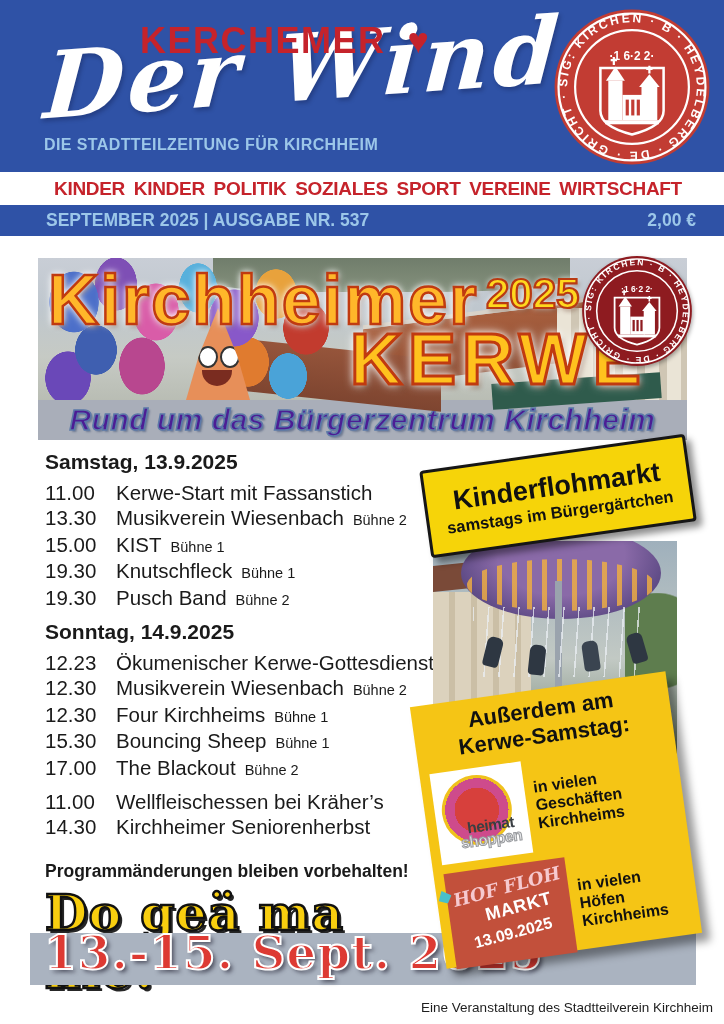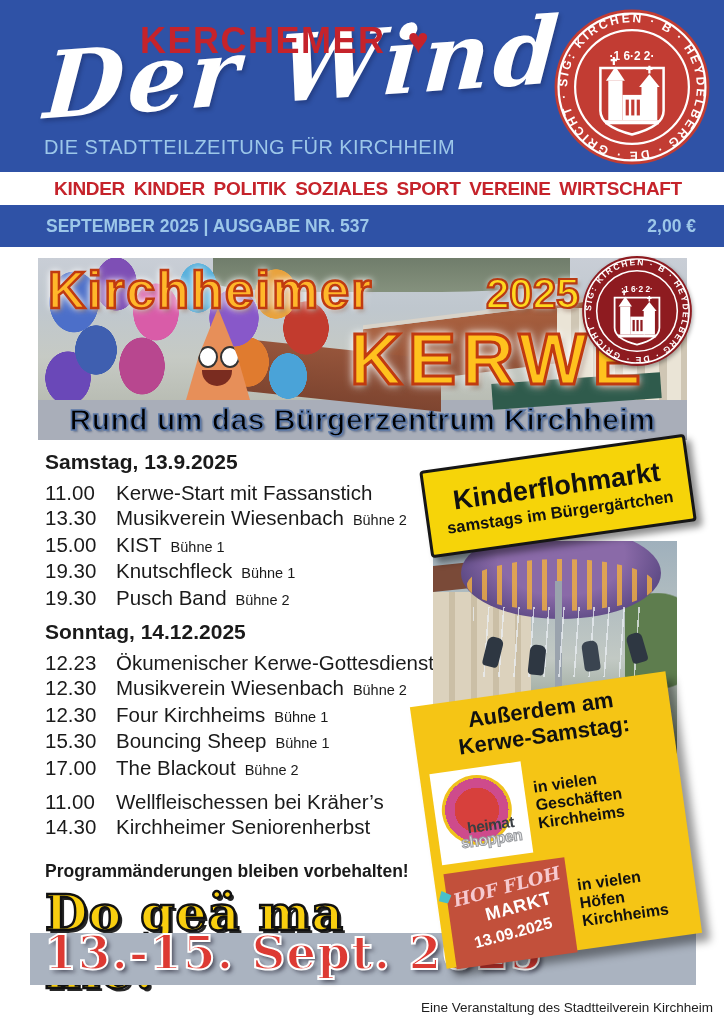--- a/index.html
+++ b/index.html
@@ -9,35 +9,35 @@
   
   .masthead{position:absolute;left:0;top:0;width:724px;height:172px;
             background:var(--header_blue,#2F52A6);}
   .kicker-row{position:absolute;left:140px;top:20px;display:flex;align-items:center;gap:22px;z-index:3;}
   .kicker{font-size:36px;font-weight:800;letter-spacing:1.5px;color:var(--brand_red,#C5232B);}
   .heart{font-size:36px;color:var(--brand_red,#C5232B);line-height:1;}
   .masthead-title{position:absolute;left:44px;top:14px;z-index:2;
        font-family:"DejaVu Serif",serif;font-style:italic;font-weight:bold;
        font-size:92px;color:#FFFFFF;letter-spacing:4px;
        transform:rotate(-4deg) skewX(-8deg);text-shadow:2px 3px 4px rgba(0,0,30,.25);}
-  .tagline{position:absolute;left:44px;top:136px;font-size:20px;font-weight:400;
+  .tagline{position:absolute;left:44px;top:136px;font-size:16px;font-weight:700;
        letter-spacing:.4px;color:var(--tagline_blue,#9CC7E9);z-index:3;}
 
   .seal{display:block;}
   .seal text{font-family:"Liberation Sans",sans-serif;font-weight:bold;}
   .seal-header{position:absolute;left:552px;top:8px;width:160px;height:158px;color:var(--seal_red,#C23C33);z-index:3;}
   .seal-poster{position:absolute;right:-6px;top:-3px;width:112px;height:112px;color:var(--poster_seal_red,#8E1B20);z-index:6;
        filter:drop-shadow(1px 2px 2px rgba(0,0,0,.35));}
 
   
   .nav{position:absolute;left:0;top:172px;width:724px;height:33px;background:#fff;
        display:flex;align-items:center;justify-content:space-between;
        padding:0 42px 0 54px;box-sizing:border-box;}
   .nav-item{font-size:19px;font-weight:800;letter-spacing:-0.3px;color:var(--brand_red,#C2222E);}
-  .issue-bar{position:absolute;left:0;top:205px;width:724px;height:42px;
+  .issue-bar{position:absolute;left:0;top:205px;width:724px;height:31px;
        background:var(--header_blue,#2F52A6);display:flex;align-items:center;
        justify-content:space-between;padding:0 28px 0 46px;box-sizing:border-box;}
   .issue-bar span{font-size:17.5px;font-weight:800;color:var(--tagline_blue,#9CC7E9);}
 
   
   .poster{position:absolute;left:38px;top:258px;width:649px;}
   .poster-photo{position:relative;width:649px;height:142px;overflow:visible;
        background:linear-gradient(#C9CED6 0%,#BFC7CE 35%,#C6CAC4 70%,#B9BDB4 100%);}
   .photo-hill{position:absolute;right:18%;top:0;width:55%;height:34px;
        background:linear-gradient(#66745F,#7E8B74);border-radius:0 0 40% 30%;opacity:.9;}
@@ -66,34 +66,34 @@
        radial-gradient(24px 28px at 30px 120px,#6A48B8 0 94%,transparent 96%);}
   .patrick{position:absolute;left:148px;bottom:0;width:64px;height:92px;background:#E78F59;
        clip-path:polygon(50% 0,80% 52%,100% 100%,0 100%,20% 52%);}
   .patrick .eye{position:absolute;top:38px;width:16px;height:18px;background:#fff;
        border-radius:50%;border:2px solid #333;}
   .patrick .eye.l{left:12px;} .patrick .eye.r{left:34px;}
   .patrick .mouth{position:absolute;left:16px;top:62px;width:30px;height:16px;
        background:#7A2C20;border-radius:0 0 30px 30px;}
 
   .poster-title1{position:absolute;left:10px;top:2px;z-index:5;
-       font-size:52px;font-weight:800;letter-spacing:2px;color:#FFB72A;
+       font-size:70px;font-weight:800;letter-spacing:2px;color:#FFB72A;
        -webkit-text-stroke:2.5px #C03A10;
        text-shadow:0 0 6px #fff,0 0 10px #fff,2px 3px 4px rgba(80,30,0,.55);}
   .poster-year{position:absolute;left:448px;top:12px;z-index:5;
        font-size:42px;font-weight:800;color:#FFD81E;-webkit-text-stroke:2.2px #B93A12;
        text-shadow:0 0 6px #fff,2px 3px 4px rgba(80,30,0,.5);}
   .poster-title2{position:absolute;left:312px;top:60px;z-index:5;
        font-size:72px;font-weight:800;letter-spacing:6px;color:#FFC21E;
        -webkit-text-stroke:3px #C03A10;
        text-shadow:0 0 7px #fff,0 0 12px #fff,3px 4px 5px rgba(80,30,0,.55);}
   .poster-subbar{width:649px;height:40px;background:var(--bar_gray,#A9AEB9);
        display:flex;align-items:center;justify-content:center;
-       font-size:30px;font-weight:800;letter-spacing:.5px;color:#000000;
-       -webkit-text-stroke:1.6px #5C79A8;text-shadow:2px 2px 2px rgba(40,60,100,.45);}
+       font-size:30px;font-weight:800;letter-spacing:.5px;color:#4c1d95;
+       -webkit-text-stroke:1.6px #5C79A8;text-shadow:2px 2px 2px rgba(40,60,100,.45);font-style:italic;}
 
   
   .program{position:absolute;left:45px;top:450px;width:394px;color:#1A1A1A;z-index:1;}
   .day-heading{font-size:21px;font-weight:800;line-height:24px;margin:0;}
   .day-rows{margin:7px 0 7px;}
   .ev-row{display:flex;align-items:baseline;line-height:24.8px;}
   .ev-time{font-size:20.5px;width:55px;flex:none;}
   .ev-title{font-size:20.5px;margin-left:16px;white-space:nowrap;}
   .ev-stage{font-size:14.5px;margin-left:9px;white-space:nowrap;}
   .notice{font-size:17.5px;font-weight:800;margin-top:21px;}
@@ -290,21 +290,21 @@
         <span class="ev-title">Knutschfleck</span>
         <span class="ev-stage">Bühne 1</span>
       </div>
       <div class="ev-row">
         <span class="ev-time">19.30</span>
         <span class="ev-title">Pusch Band</span>
         <span class="ev-stage">Bühne 2</span>
       </div>
     </div>
 
-    <h2 class="day-heading">Sonntag, 14.12.2025</h2>
+    <h2 class="day-heading">Sonntag, 14.9.2025</h2>
     <div class="day-rows">
       <div class="ev-row">
         <span class="ev-time">12.23</span>
         <span class="ev-title">Ökumenischer Kerwe-Gottesdienst</span>
         <span class="ev-stage"></span>
       </div>
       <div class="ev-row">
         <span class="ev-time">12.30</span>
         <span class="ev-title">Musikverein Wiesenbach</span>
         <span class="ev-stage">Bühne 2</span>

